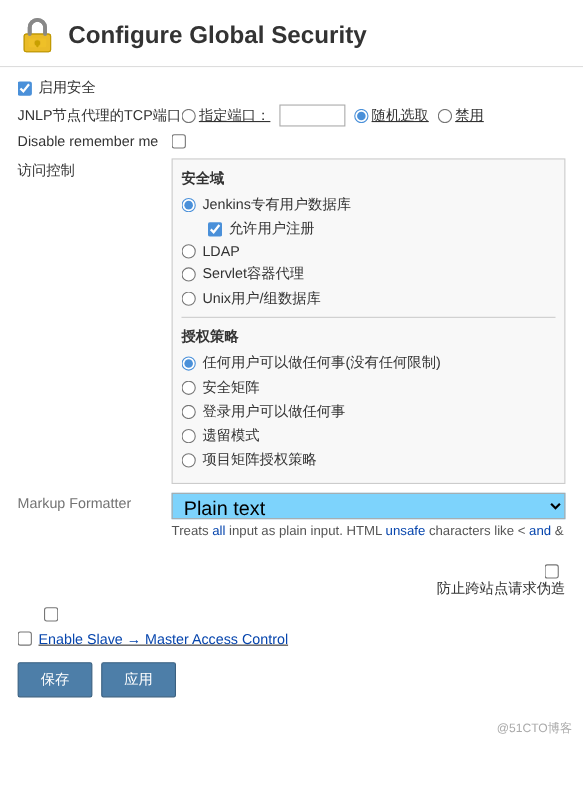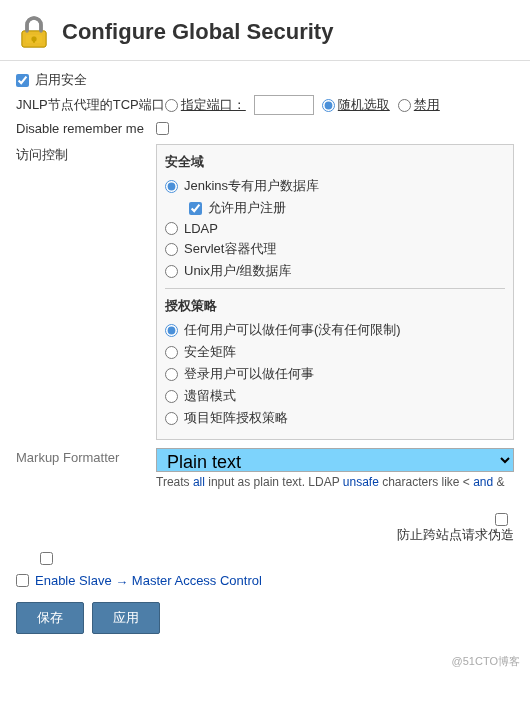--- a/index.html
+++ b/index.html
@@ -258,20 +258,21 @@
       font-size: 13px;
       color: #0645ad;
       cursor: pointer;
     }
 
     
     .slave-row {
       display: flex;
       align-items: center;
       margin-bottom: 14px;
+      text-decoration: underline;
     }
 
     .slave-row input[type="checkbox"] {
       margin-right: 6px;
     }
 
     .slave-label {
       font-size: 13px;
     }
 
@@ -428,21 +429,21 @@
   </div>
 
   <div class="markup-row">
     <span class="markup-label">Markup Formatter</span>
     <div class="markup-control">
       <select class="markup-select">
         <option>Plain text</option>
         <option>Safe HTML</option>
       </select>
       <div class="markup-desc">
-        <span>Treats </span><a href="#">all</a><span> input as plain text. LDAP </span><a href="#">unsafe</a><span> characters like &lt; </span><a href="#">and</a><span> &amp;</span>
+        <span>Treats </span><a href="#">all</a><span> input as plain input. HTML </span><a href="#">unsafe</a><span> characters like &lt; </span><a href="#">and</a><span> &amp;</span>
       </div>
     </div>
   </div>
 
   <div class="csrf-row">
     <input type="checkbox" id="csrf" style="">
     <label for="csrf" class="csrf-label">防止跨站点请求伪造</label>
   </div>
 
   <div class="browser-row">

